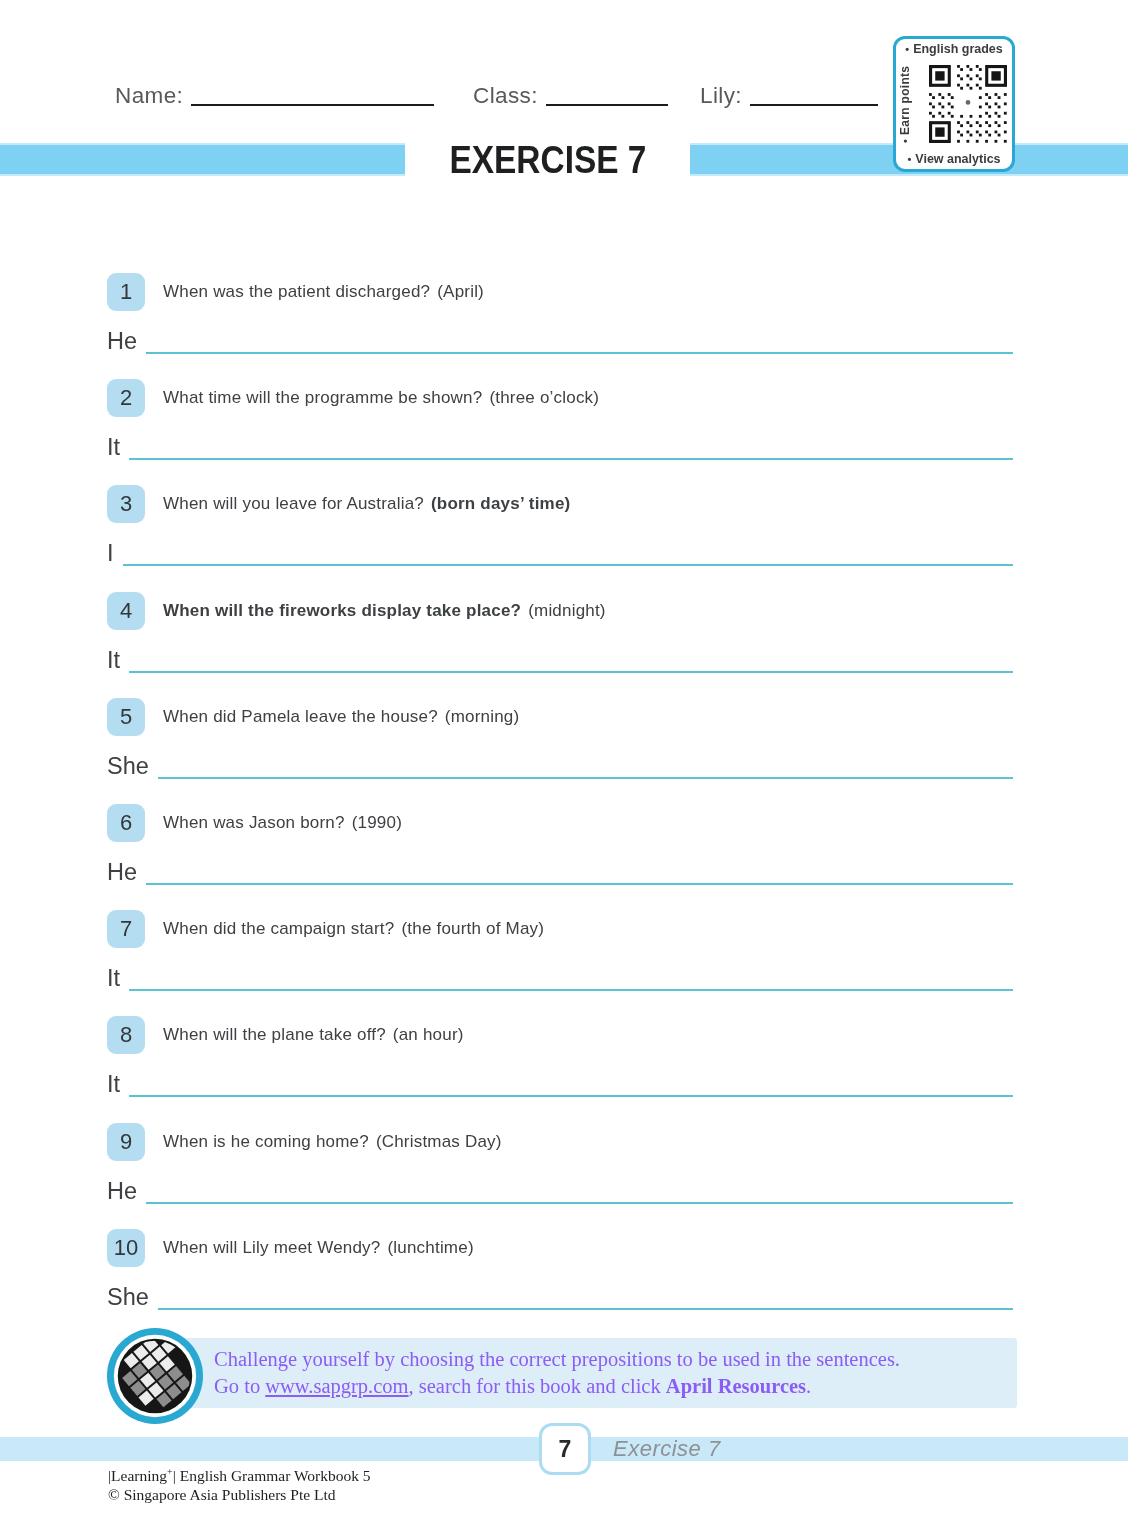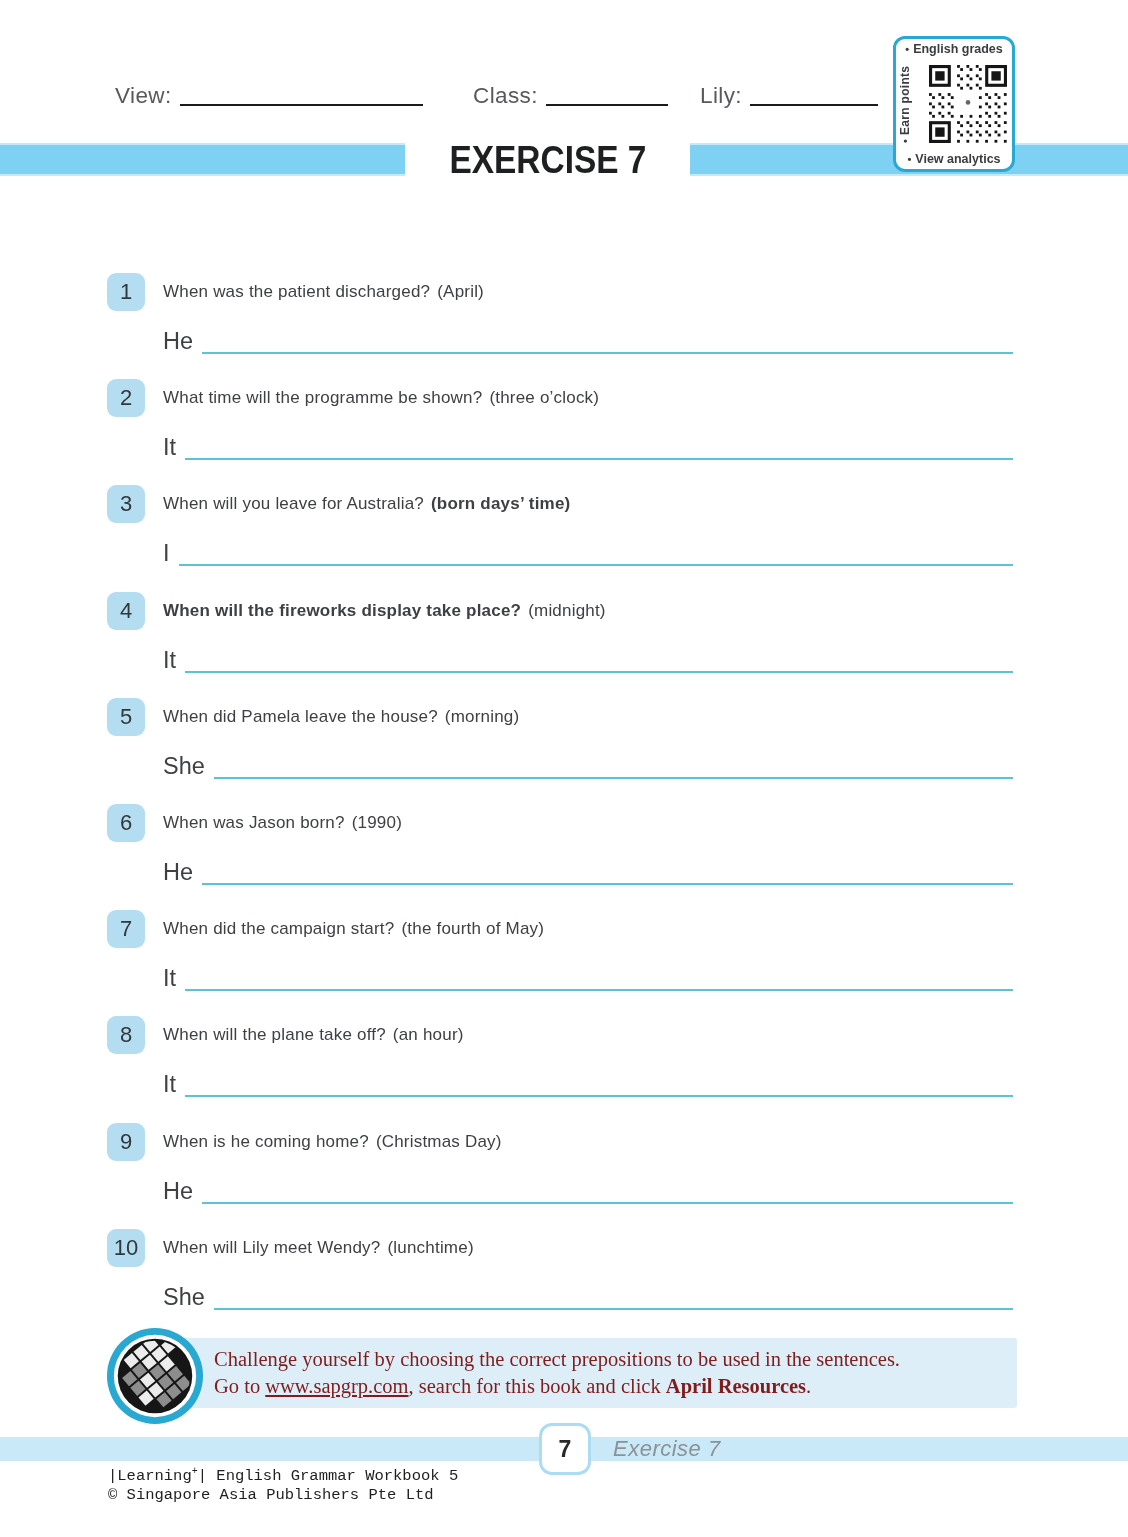--- a/index.html
+++ b/index.html
@@ -39,50 +39,50 @@
 
   
   .questions{position:absolute;left:107px;top:272px;width:906px;}
   .q-block{height:106.2px;box-sizing:border-box;}
   .q-row{display:flex;align-items:center;gap:18px;height:40px;}
   .q-badge{flex:0 0 38px;height:38px;background:var(--badge-blue,#b5ddf1);border-radius:9px;
            display:grid;place-items:center;font-size:22px;color:#33373a;}
   .q-text{font-size:17px;color:#3e4144;letter-spacing:.2px;white-space:nowrap;}
   .q-hint{margin-left:7px;}
   .bold{font-weight:700;}
-  .a-row{display:flex;align-items:flex-end;margin-left:56px;margin-top:12px;height:30px;}
+  .a-row{display:flex;align-items:flex-end;margin-top:12px;height:30px;}
   .a-prefix{font-size:23.5px;color:#3e4144;padding-right:9px;line-height:26px;}
   .a-line{flex:1;border-bottom:2px solid var(--answer-line-teal,#5ac4d5);height:100%;}
 
   
   .challenge{position:absolute;left:152px;top:1338px;width:865px;height:70px;
              background:var(--challenge-bg,#ddeef8);border-radius:3px;}
   .challenge-icon{position:absolute;left:-46px;top:-11px;width:98px;height:98px;}
   .challenge-text{padding:8px 10px 0 62px;font-family:"Liberation Serif",serif;font-size:20.5px;
-                  color:#7f1d1d;line-height:27px;}
+                  color:#8b5cf6;line-height:27px;}
   .challenge-link{text-decoration:underline;color:inherit;cursor:pointer;}
 
   
   .footer-bar{position:absolute;left:0;top:1437px;width:1128px;height:24px;background:var(--footer-bar-blue,#c9e8f8);}
   .page-num-box{position:absolute;left:539px;top:1423px;width:52px;height:52px;background:#fff;
                 border:3px solid #abdcf3;border-radius:13px;box-sizing:border-box;display:grid;
                 place-items:center;font-size:23px;font-weight:700;color:#27292b;z-index:6;}
   .footer-exercise{position:absolute;left:613px;top:1436px;font-size:22px;font-style:italic;
                    color:#8d9194;z-index:6;letter-spacing:.5px;}
-  .imprint{position:absolute;left:108px;top:1462px;font-family:Liberation Mono, monospace;
+  .imprint{position:absolute;left:108px;top:1462px;font-family:Liberation Serif, serif;
            font-size:15.5px;color:#1f1f1f;line-height:19px;}
   .imprint sup{font-size:10px;}
 </style>
 </head>
 <body>
 
 <div class="page">
 
   <div class="hdr-field" id="field-name">
-    <span>View:</span><span class="hdr-line name-line"></span>
+    <span>Name:</span><span class="hdr-line name-line"></span>
   </div>
   <div class="hdr-field" id="field-class">
     <span>Class:</span><span class="hdr-line class-line"></span>
   </div>
   <div class="hdr-field" id="field-date">
     <span>Lily:</span><span class="hdr-line date-line"></span>
   </div>
 
   <div class="banner">
     <div class="banner-title-box">

